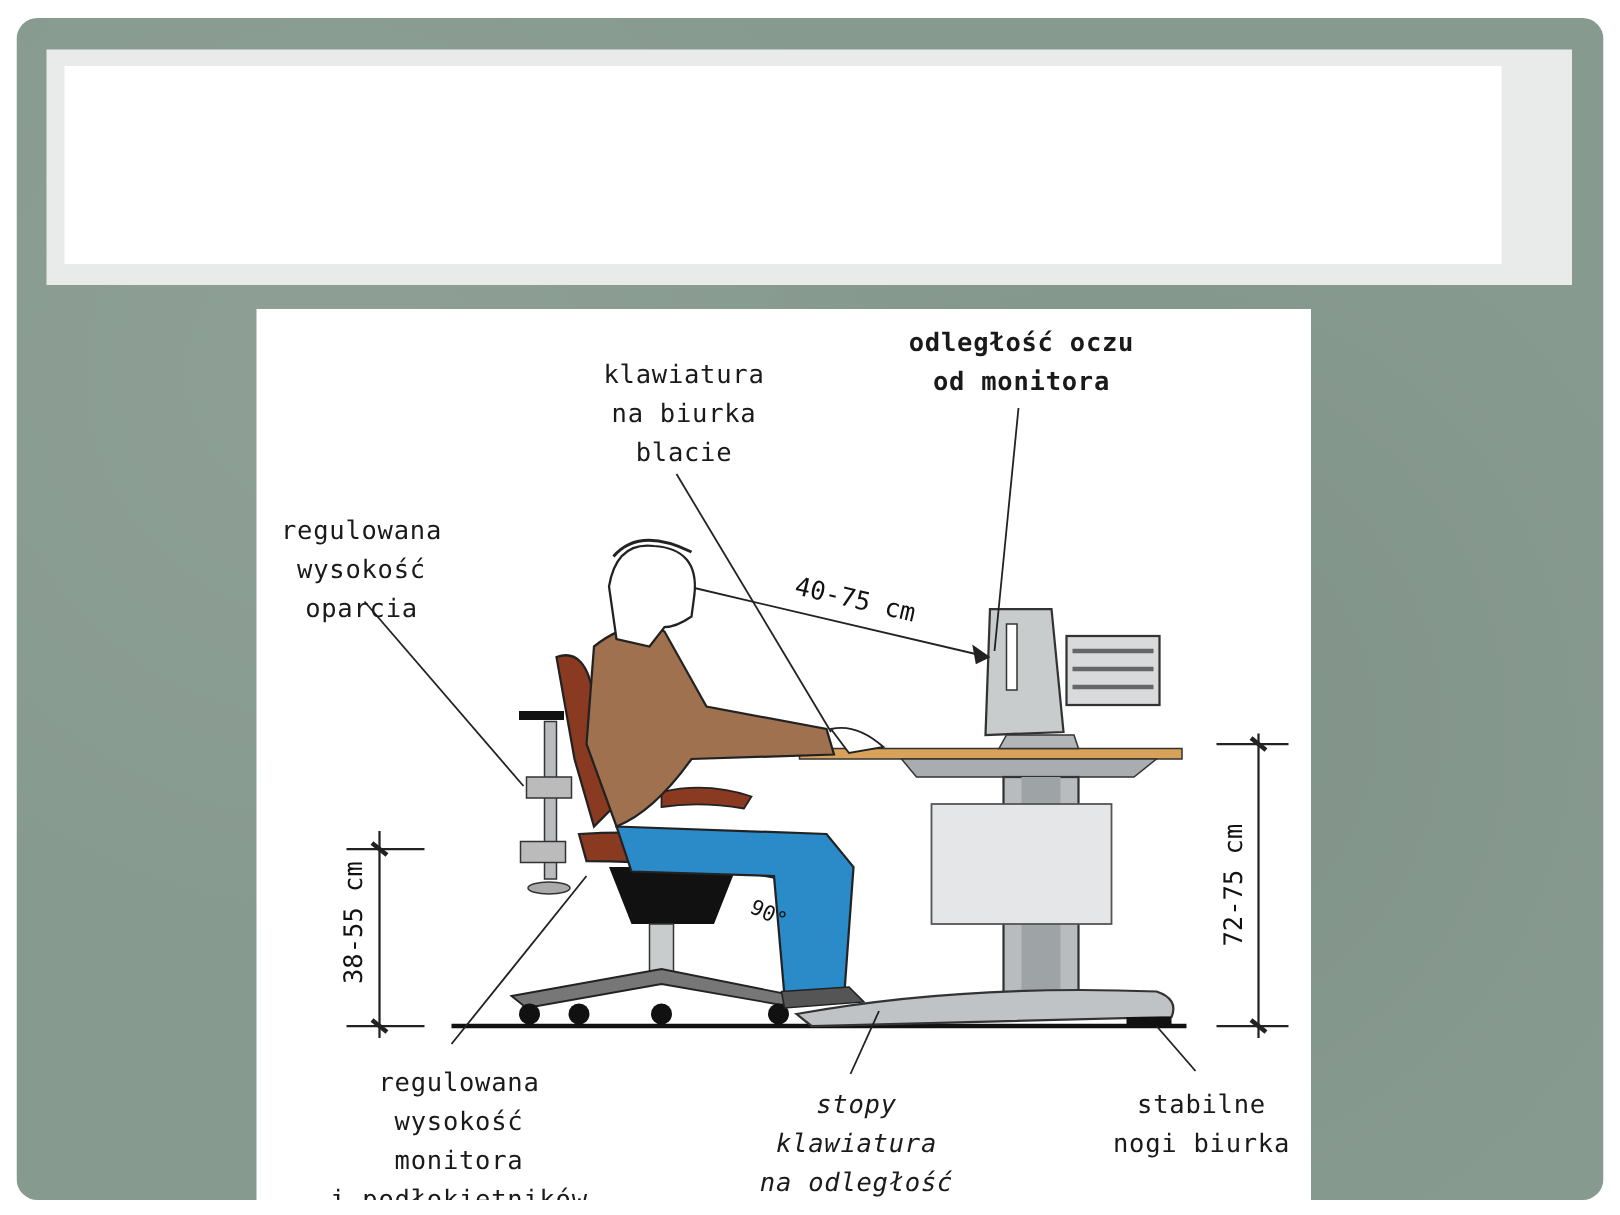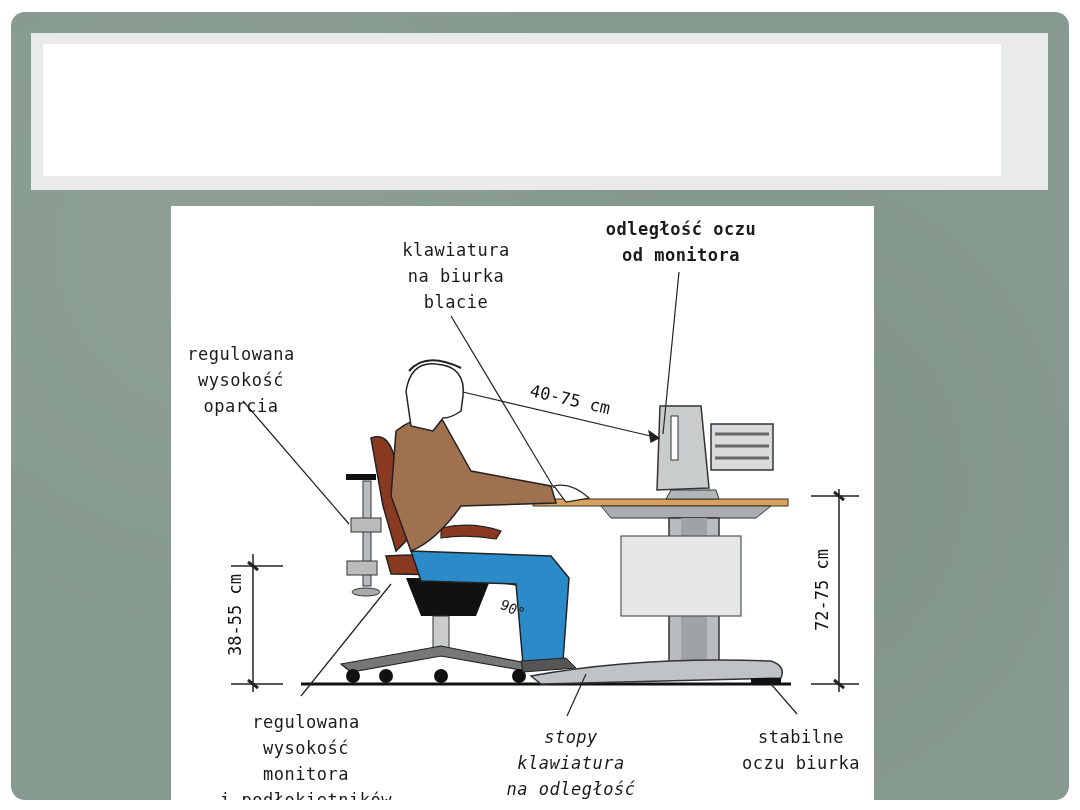--- a/index.html
+++ b/index.html
@@ -147,16 +147,16 @@
       <div>monitora</div>
       <div>i podłokietników</div>
     </div>
     <div class="label" style="left:335px; top:518px; width:130px;font-style:italic;">
       <div>stopy</div>
       <div>klawiatura</div>
       <div>na odległość</div>
     </div>
     <div class="label" style="left:560px; top:518px; width:140px;text-align:center;">
       <div>stabilne</div>
-      <div>oczu biurka</div>
+      <div>nogi biurka</div>
     </div>
   </div>
 </div>
 
 </body></html>

